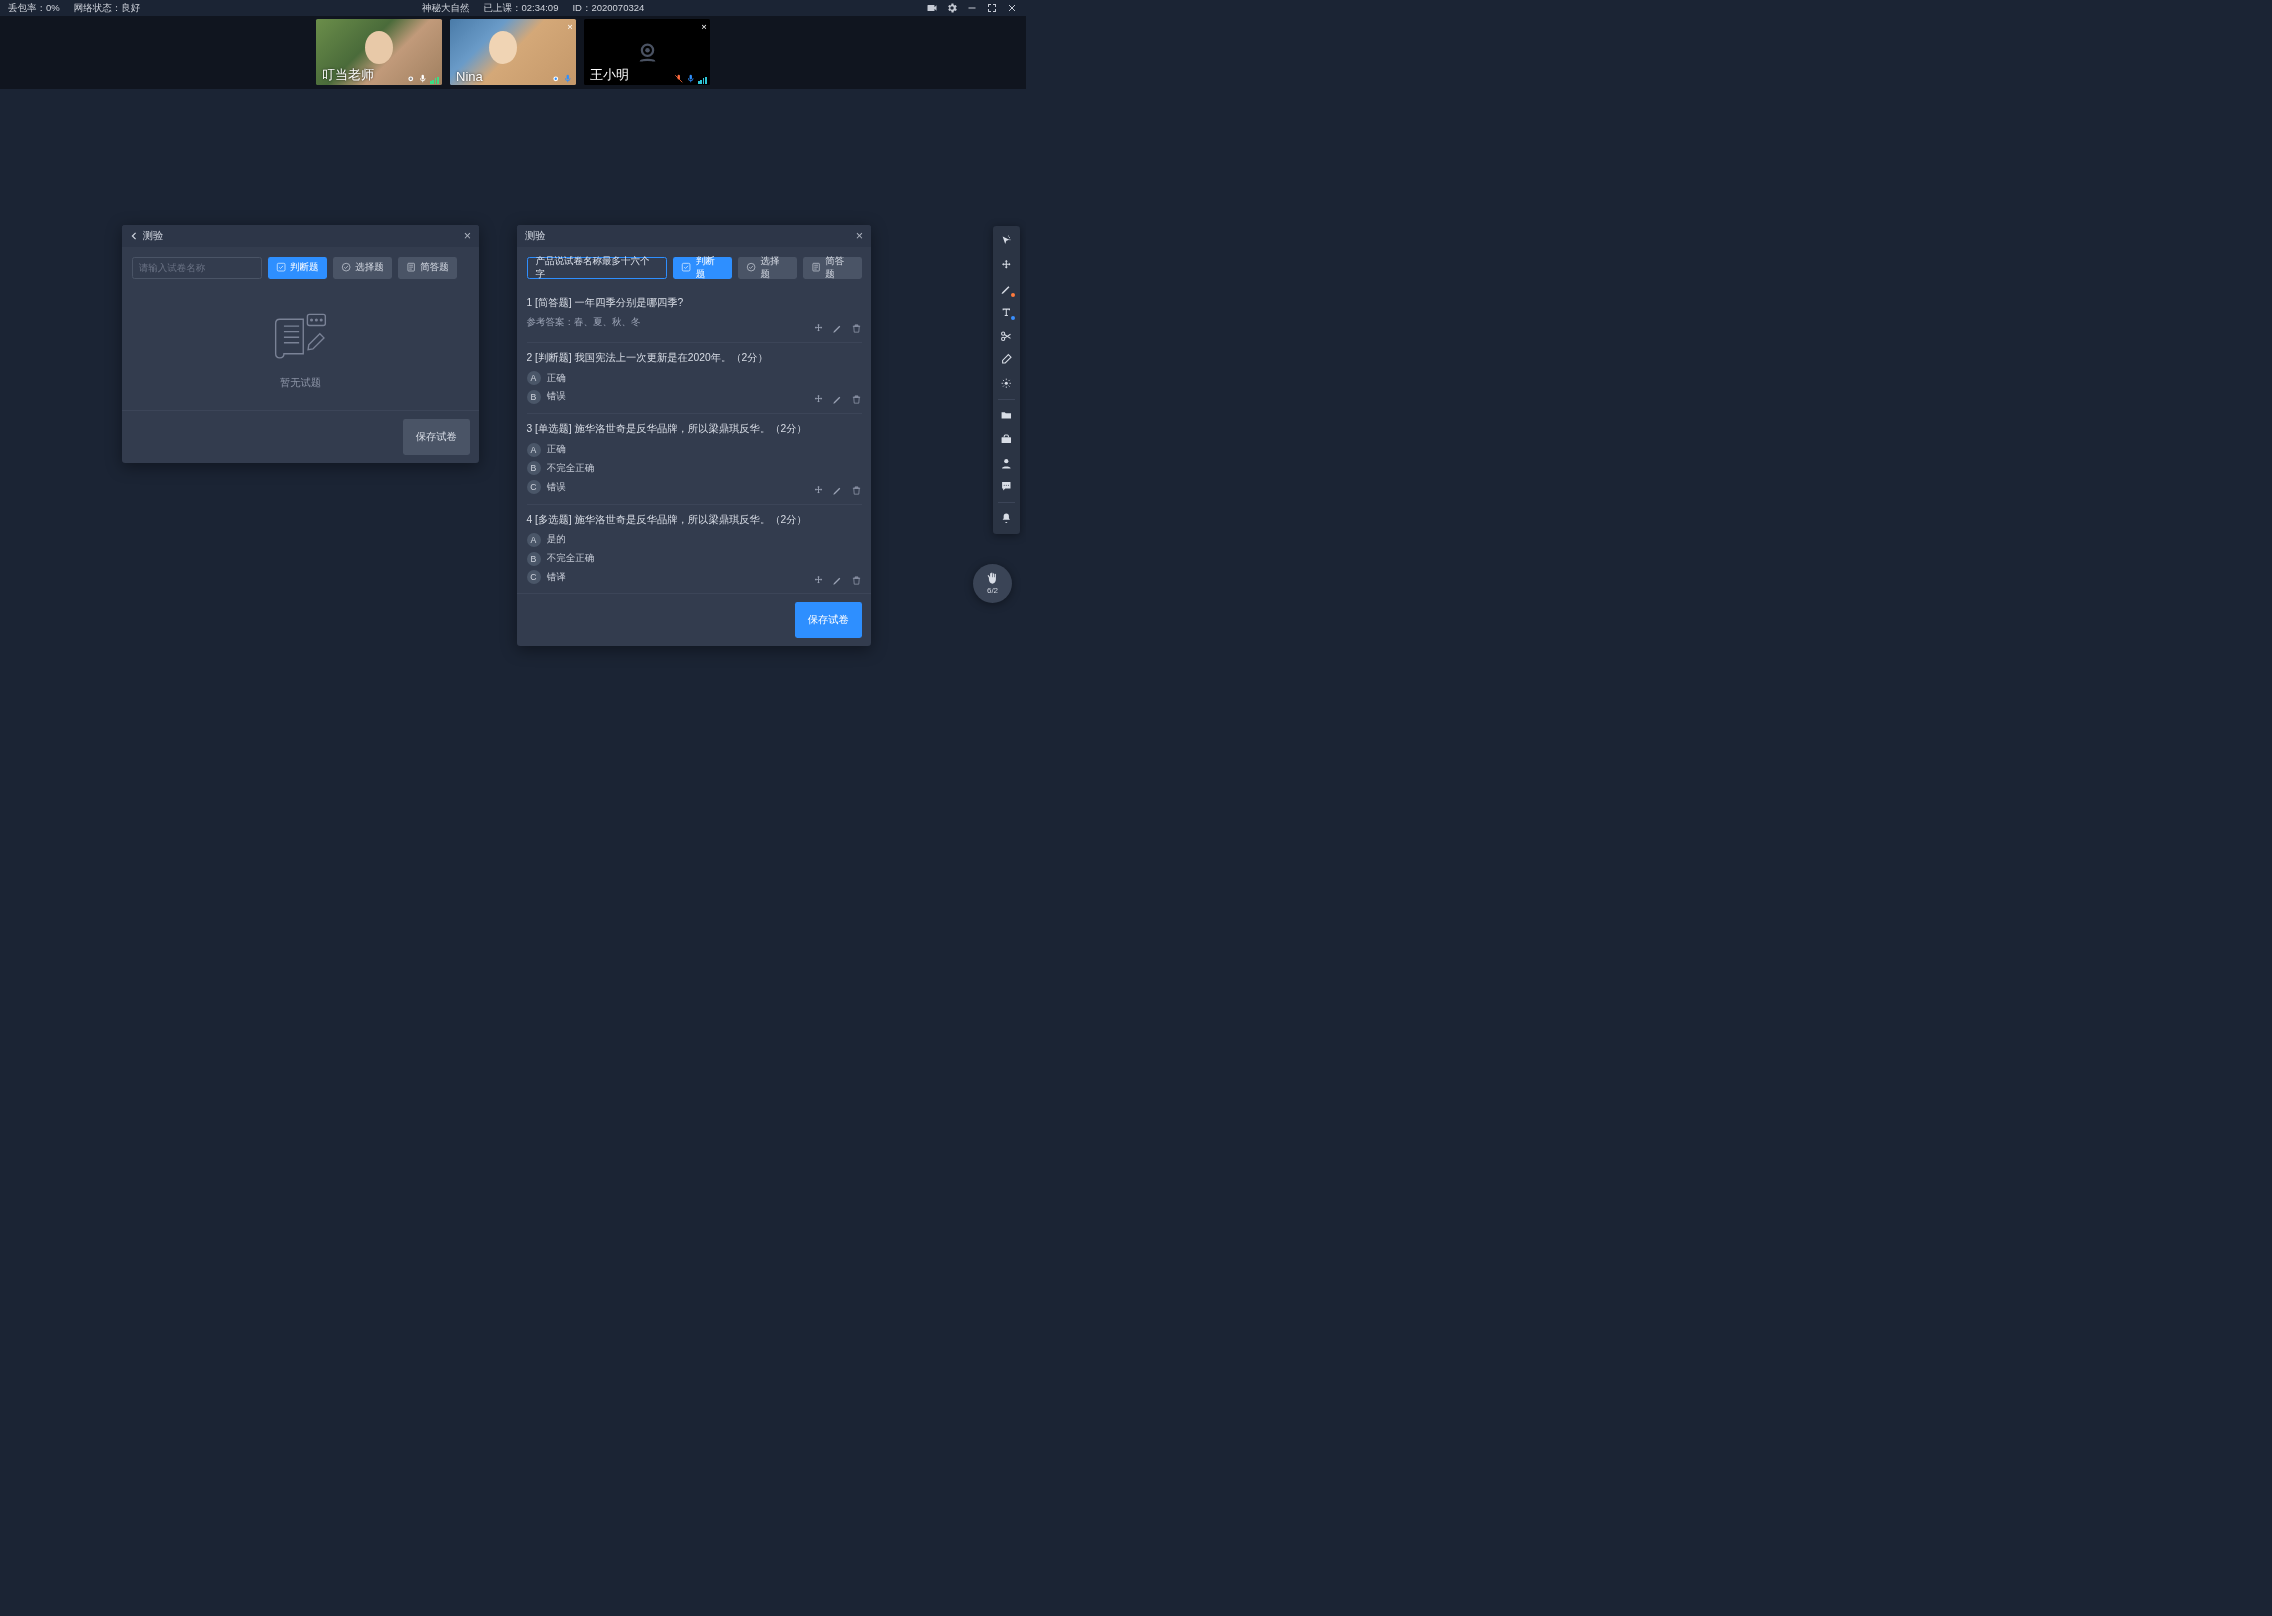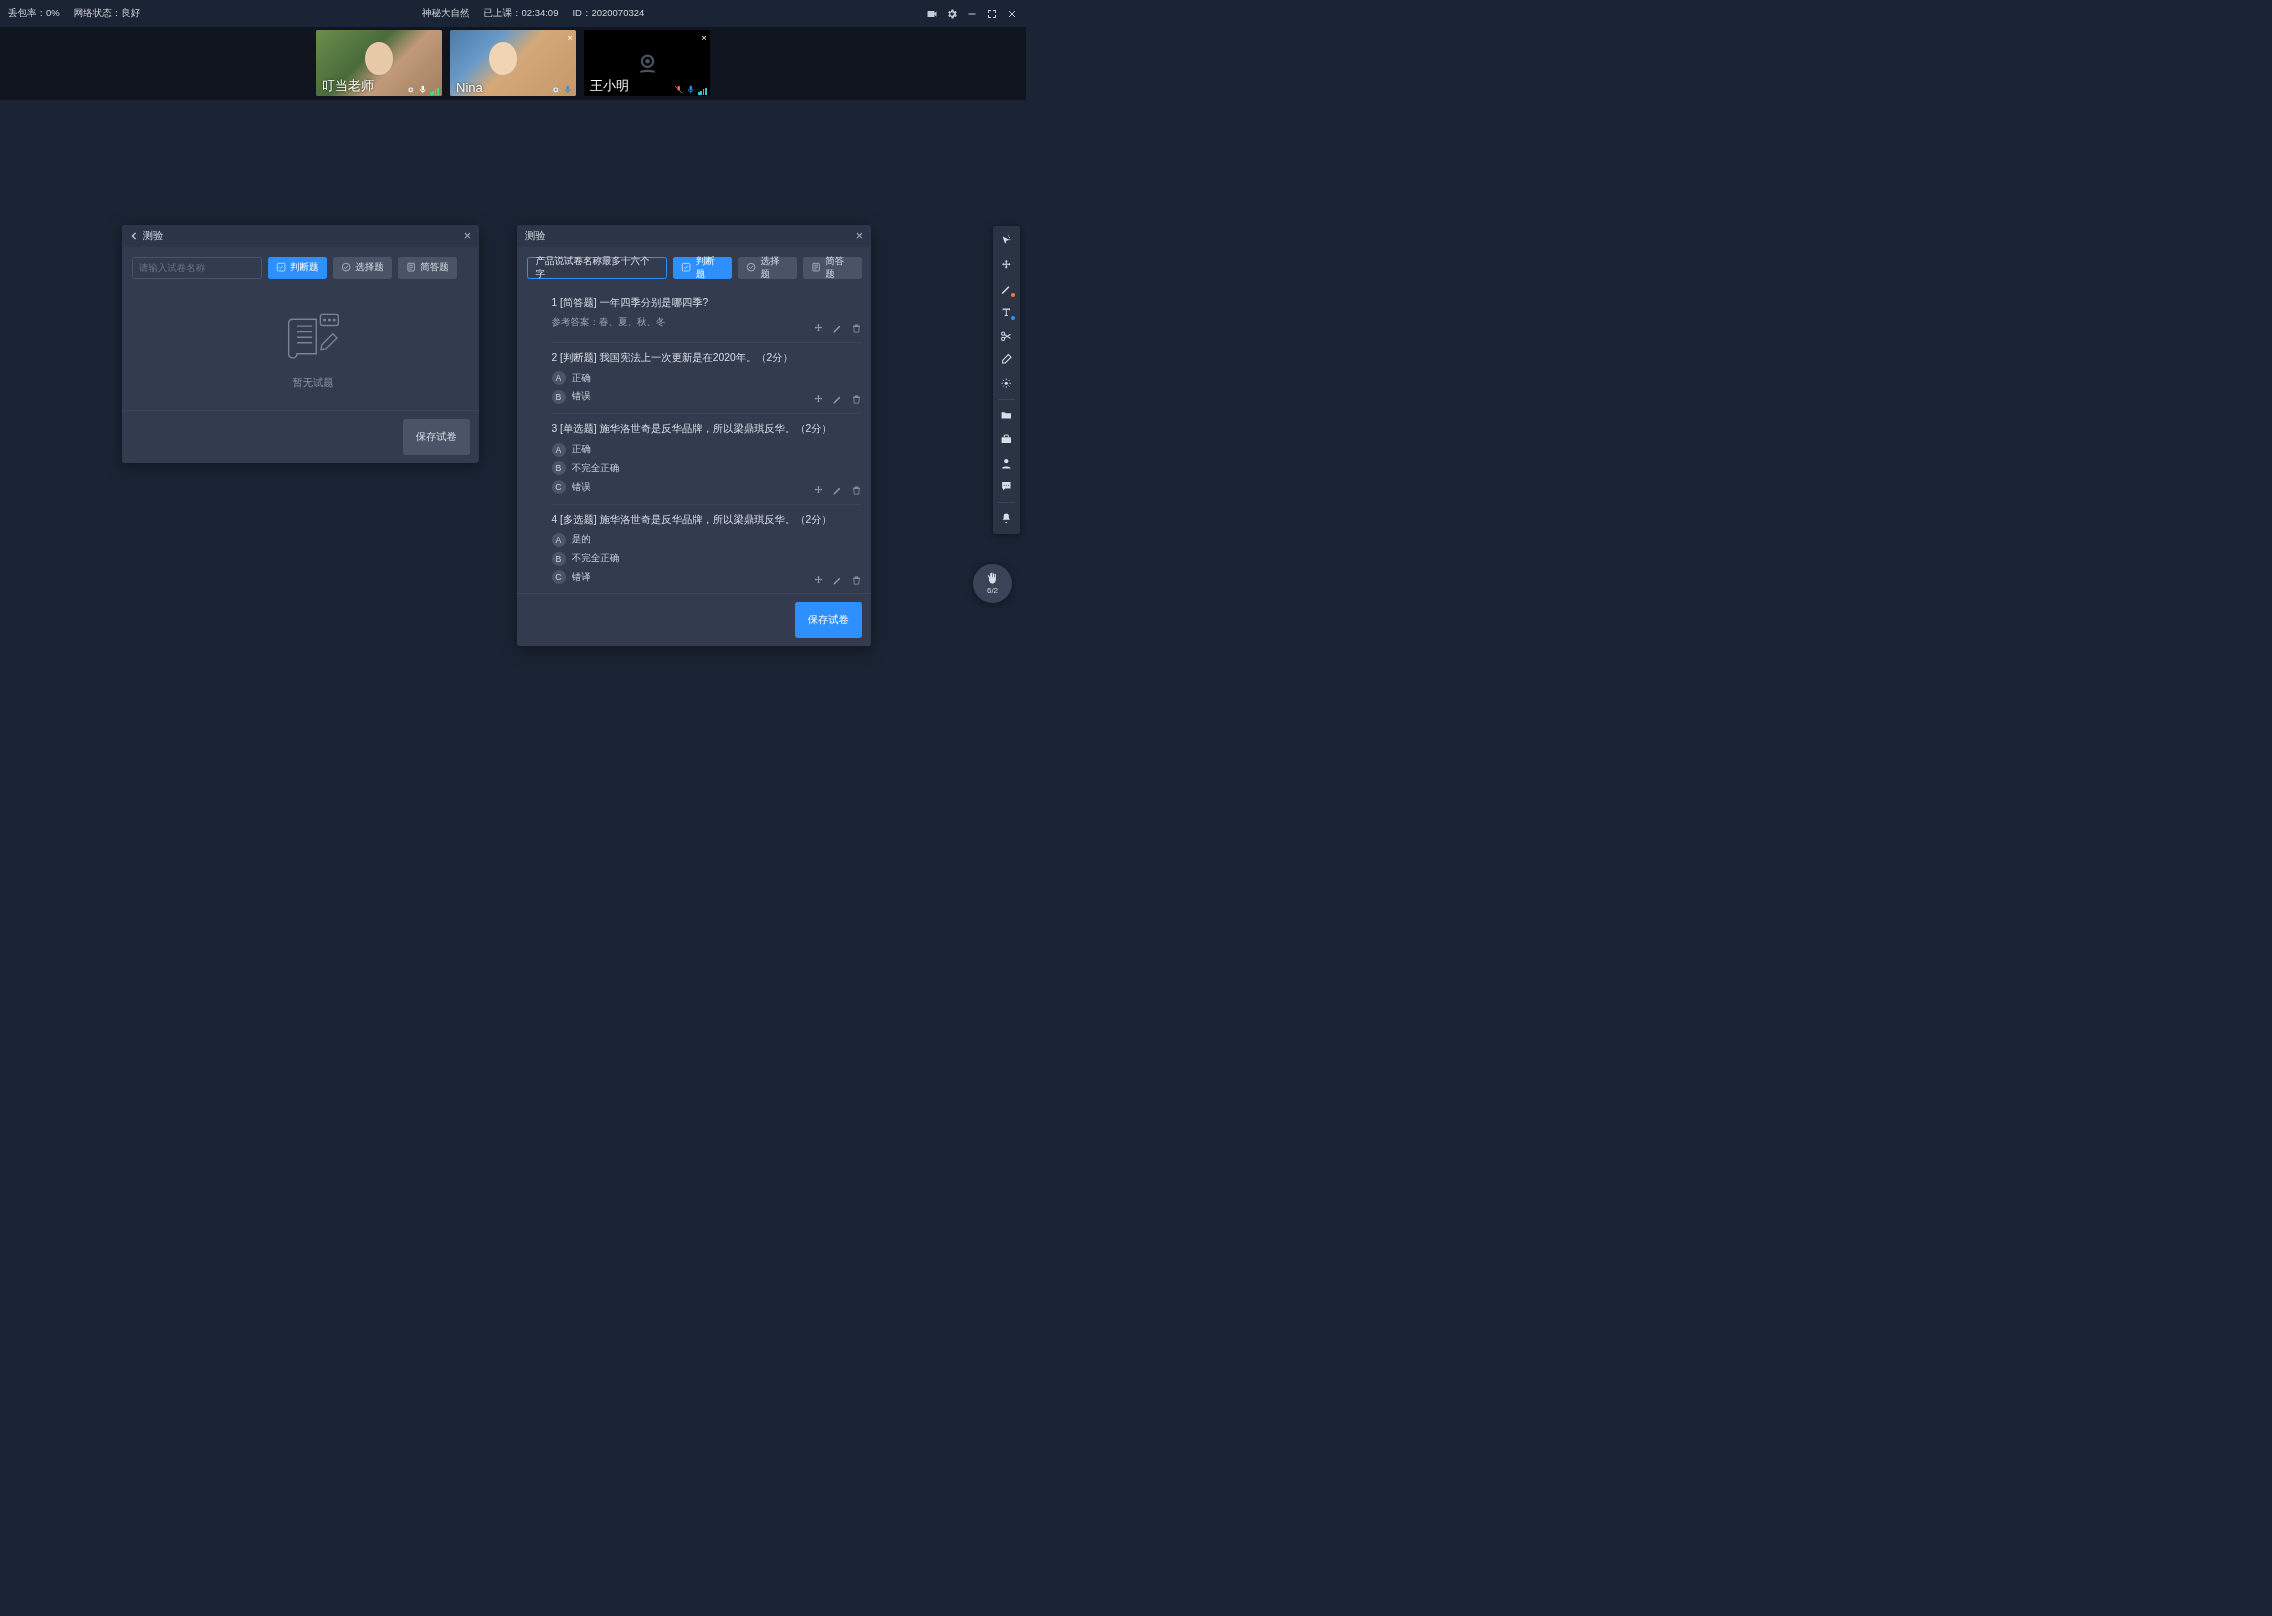--- a/index.html
+++ b/index.html
@@ -9,21 +9,21 @@
   background: #1b2434;
   font-family: -apple-system, "PingFang SC", "Microsoft YaHei", sans-serif;
   color: #c5cad4;
   font-size: 10.3px;
   overflow: hidden;
   position: relative;
 }
 
 
 .topbar {
-  height: 27px;
+  height: 16px;
   background: #1b2434;
   display: flex;
   align-items: center;
   padding: 0 8px;
   font-size: 9.5px;
   color: #d0d4dc;
 }
 .topbar .left { flex: 0 0 auto; display: flex; gap: 14px; }
 .topbar .center { flex: 1; display: flex; justify-content: center; gap: 14px; }
 .topbar .right { flex: 0 0 auto; display: flex; gap: 8px; align-items: center; }
@@ -109,21 +109,21 @@
   display:flex; align-items:center; color:#dfe4ee; font-size:9.5px;font-family:Liberation Serif, serif;
 }
 .tbtn {
   height:22px; padding:0 8px; border-radius:2.4px;
   display:flex; align-items:center; gap:4px; cursor:pointer;
   font-size:9.5px; background:#4a5466; color:#d8dde6;
 }
 .tbtn.primary { background:#2e8fff; color:#fff; }
 .tbtn svg { width:10.3px; height:10.3px; fill:currentColor; }
 
-.panel-body { flex:1; overflow:hidden; position:relative;margin-left:25px; }
+.panel-body { flex:1; overflow:hidden; position:relative; }
 .empty { height:100%; display:flex; flex-direction:column; align-items:center; justify-content:center; gap:11px; color:#8a92a4; }
 .empty svg { width:69px; height:57px; fill:none; stroke:#7a8296; stroke-width:2; }
 
 .panel-footer {
   padding:8px 9.5px; display:flex; justify-content:flex-end;
   border-top:0.8px solid #3c4558;
 }
 .btn {
   height:36px; padding:0 12.6px; border-radius:2.4px; font-size:10.3px;
   display:flex; align-items:center; cursor:pointer;

